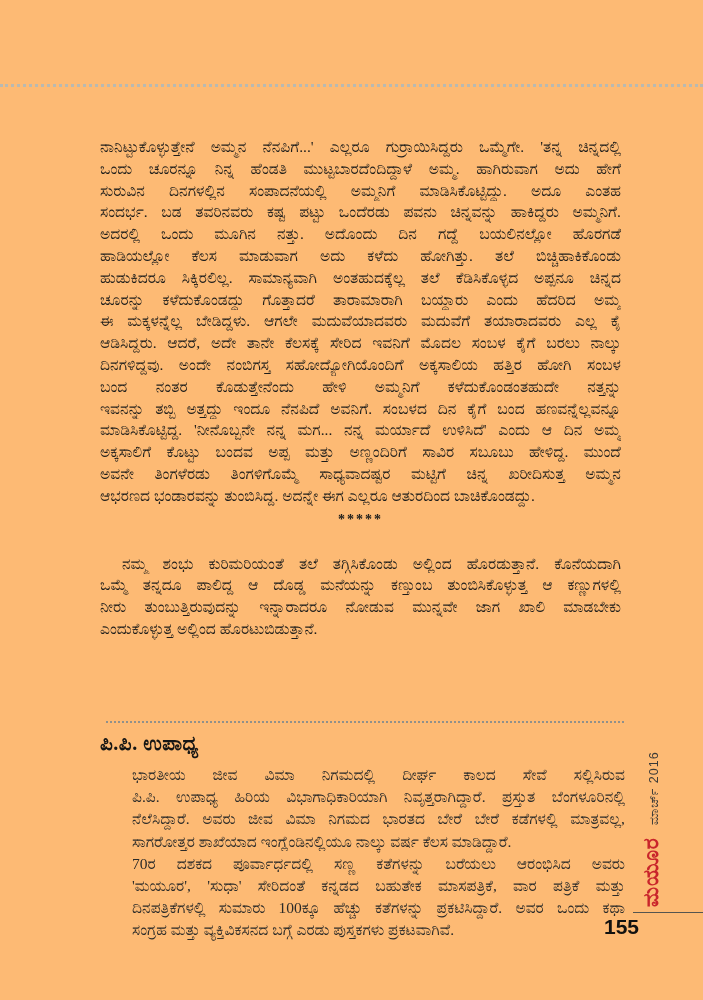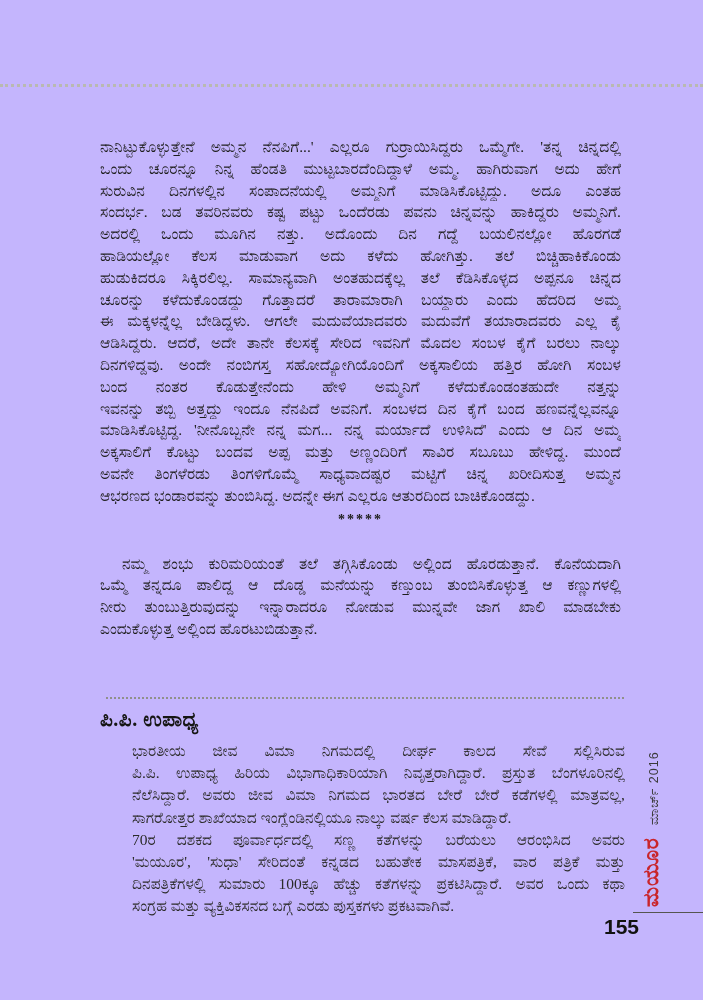--- a/index.html
+++ b/index.html
@@ -1,20 +1,20 @@
 <!DOCTYPE html>
 <html><head>
 <meta charset="utf-8">
 <style>
   html,body { margin:0; padding:0; background:#ffffff; }
   .page {
     position: relative;
     width: 703px;
     height: 1000px;
-    background: #c4b5fd;
+    background: #fdba74;
     font-family: "Liberation Serif", serif;
     color: #1d1d1b;
     overflow: hidden;
   }
   .top-dots {
     position: absolute;
     top: 84px; left: 0;
     width: 703px; height: 0;
     border-top: 3px dotted #b9b9b1;
   }
@@ -36,21 +36,21 @@
   .sep {
     text-align: center;
     font-weight: bold;
     font-size: 14px;
     letter-spacing: 2px;
     margin: 2px 0 7px 0;
     height: 20px;
   }
   .author-section {
     position: absolute;
-    left: 100px; top: 697px;
+    left: 100px; top: 721px;
     width: 525px;
   }
   .author-dots {
     width: 518px;
     margin-left: 6px;
     height: 0;
     border-top: 2px dotted #90908a;
   }
   .author-name {
     margin-top: 9px;

